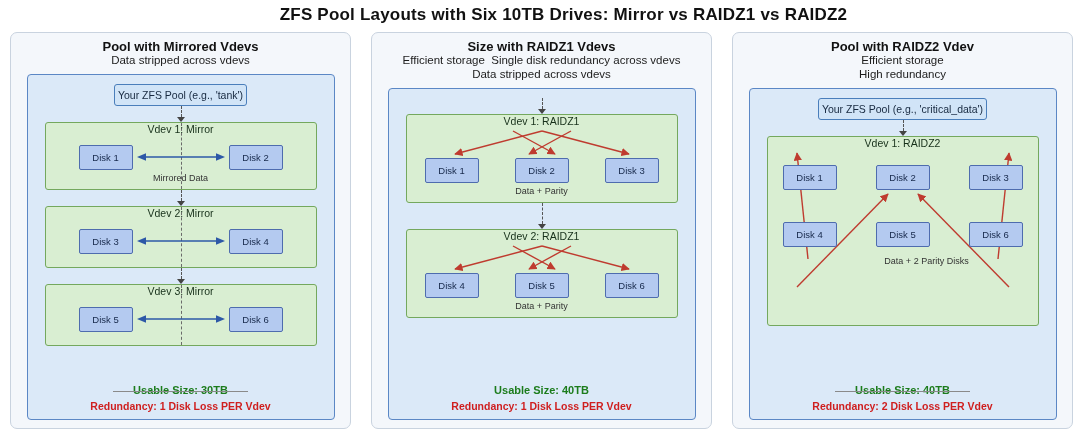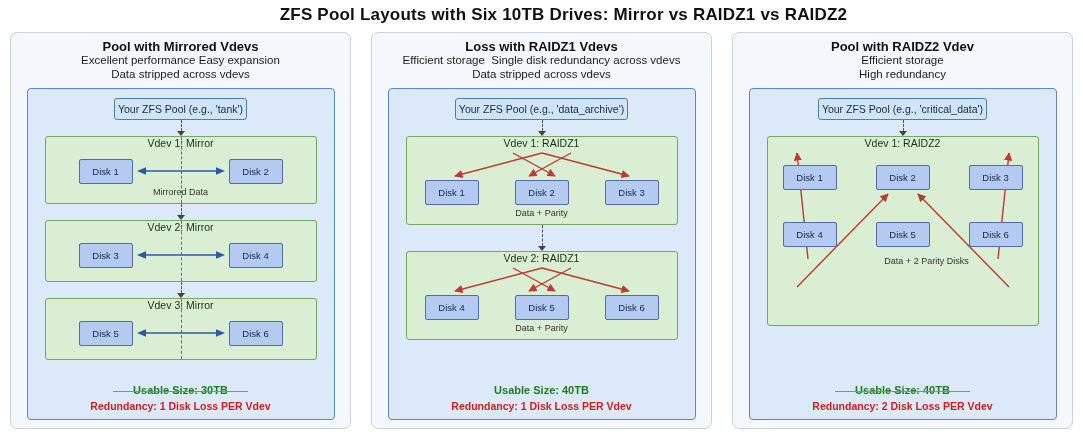--- a/index.html
+++ b/index.html
@@ -55,21 +55,20 @@
     </marker>
   </defs>
 </svg>
 
 <div class="main-title">ZFS Pool Layouts with Six 10TB Drives: Mirror vs RAIDZ1 vs RAIDZ2</div>
 
 <div class="panels">
 
   <section class="panel">
     <div class="panel-title">Pool with Mirrored Vdevs</div>
-    <div class="panel-sub">Excellent performance Easy expansion</div>
     <div class="panel-sub">Data stripped across vdevs</div>
 
     <div class="pool">
       <div class="pool-label">Your ZFS Pool (e.g., 'tank')</div>
       <div class="connector"></div>
 
       <div class="vdev through">
         <div class="vdev-title">Vdev 1: Mirror</div>
         <div class="disk-row">
           <div class="disk">Disk 1</div>
@@ -112,26 +111,25 @@
           <div class="disk">Disk 6</div>
         </div>
       </div>
 
       <div class="usable strike">Usable Size: 30TB</div>
       <div class="redundancy">Redundancy: 1 Disk Loss PER Vdev</div>
     </div>
   </section>
 
   <section class="panel">
-    <div class="panel-title">Loss with RAIDZ1 Vdevs</div>
+    <div class="panel-title">Size with RAIDZ1 Vdevs</div>
     <div class="panel-sub">Efficient storage  Single disk redundancy across vdevs</div>
     <div class="panel-sub">Data stripped across vdevs</div>
 
     <div class="pool">
-      <div class="pool-label">Your ZFS Pool (e.g., 'data_archive')</div>
       <div class="connector"></div>
 
       <div class="vdev">
         <div class="vdev-title">Vdev 1: RAIDZ1</div>
         <svg class="fan" width="234" height="28" viewBox="0 0 234 28">
           <line x1="117" y1="2" x2="30" y2="25" stroke="#bf3b2f" stroke-width="1.4" marker-end="url(#arr-red)"></line>
           <line x1="117" y1="2" x2="204" y2="25" stroke="#bf3b2f" stroke-width="1.4" marker-end="url(#arr-red)"></line>
           <line x1="88" y1="2" x2="130" y2="25" stroke="#bf3b2f" stroke-width="1.4" marker-end="url(#arr-red)"></line>
           <line x1="146" y1="2" x2="104" y2="25" stroke="#bf3b2f" stroke-width="1.4" marker-end="url(#arr-red)"></line>
         </svg>

